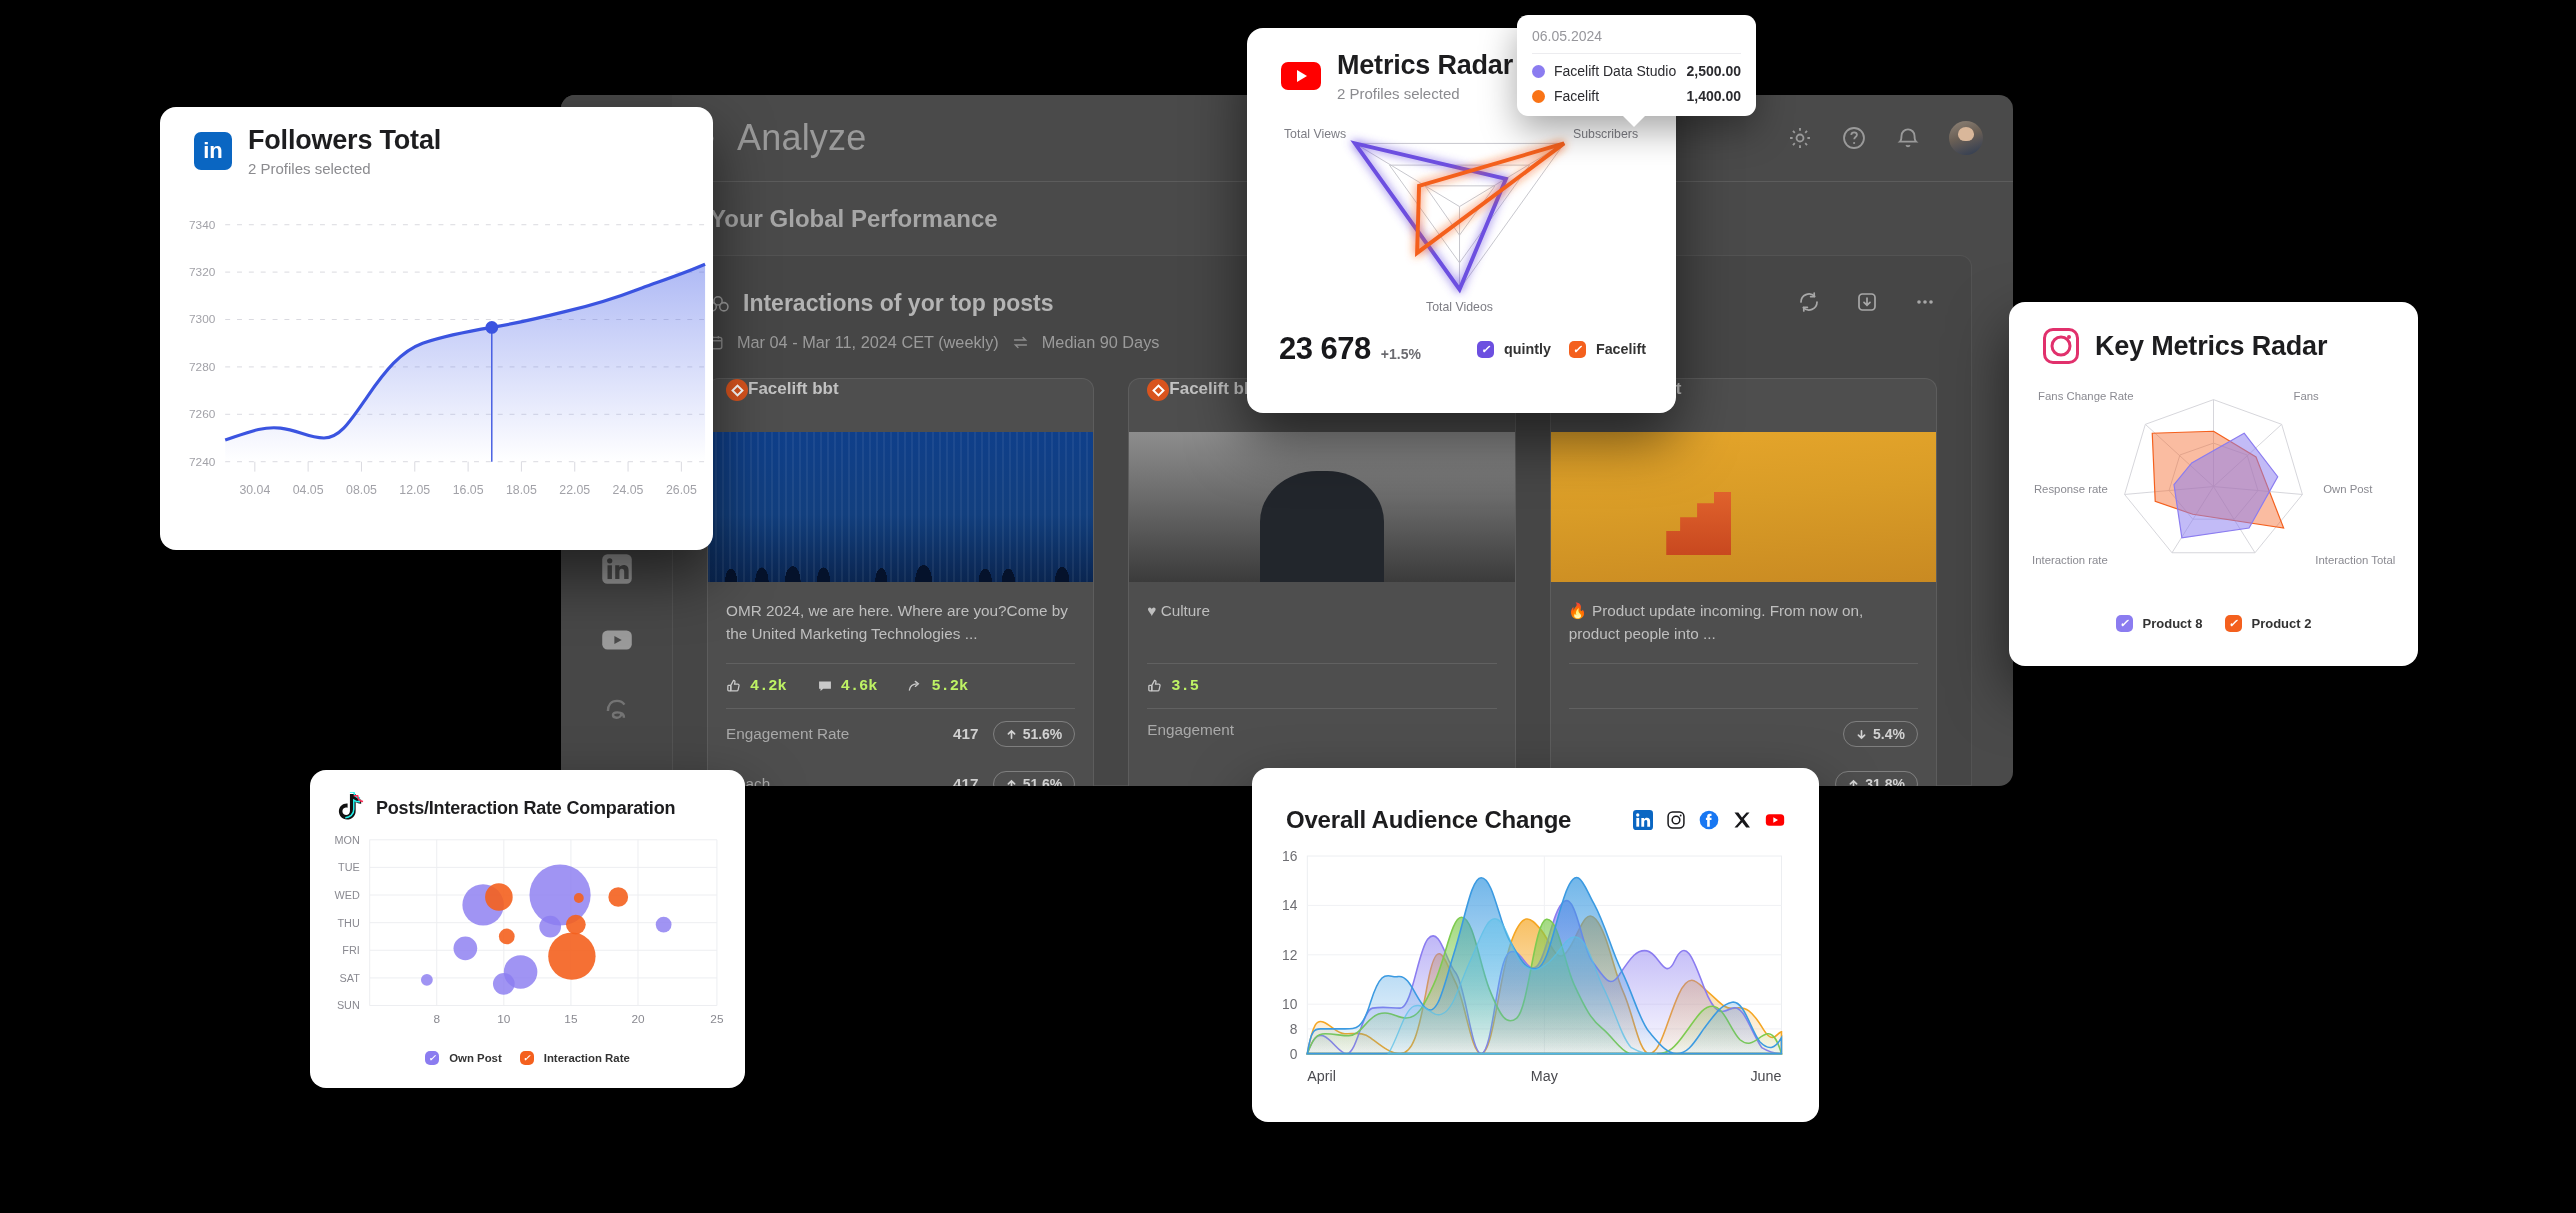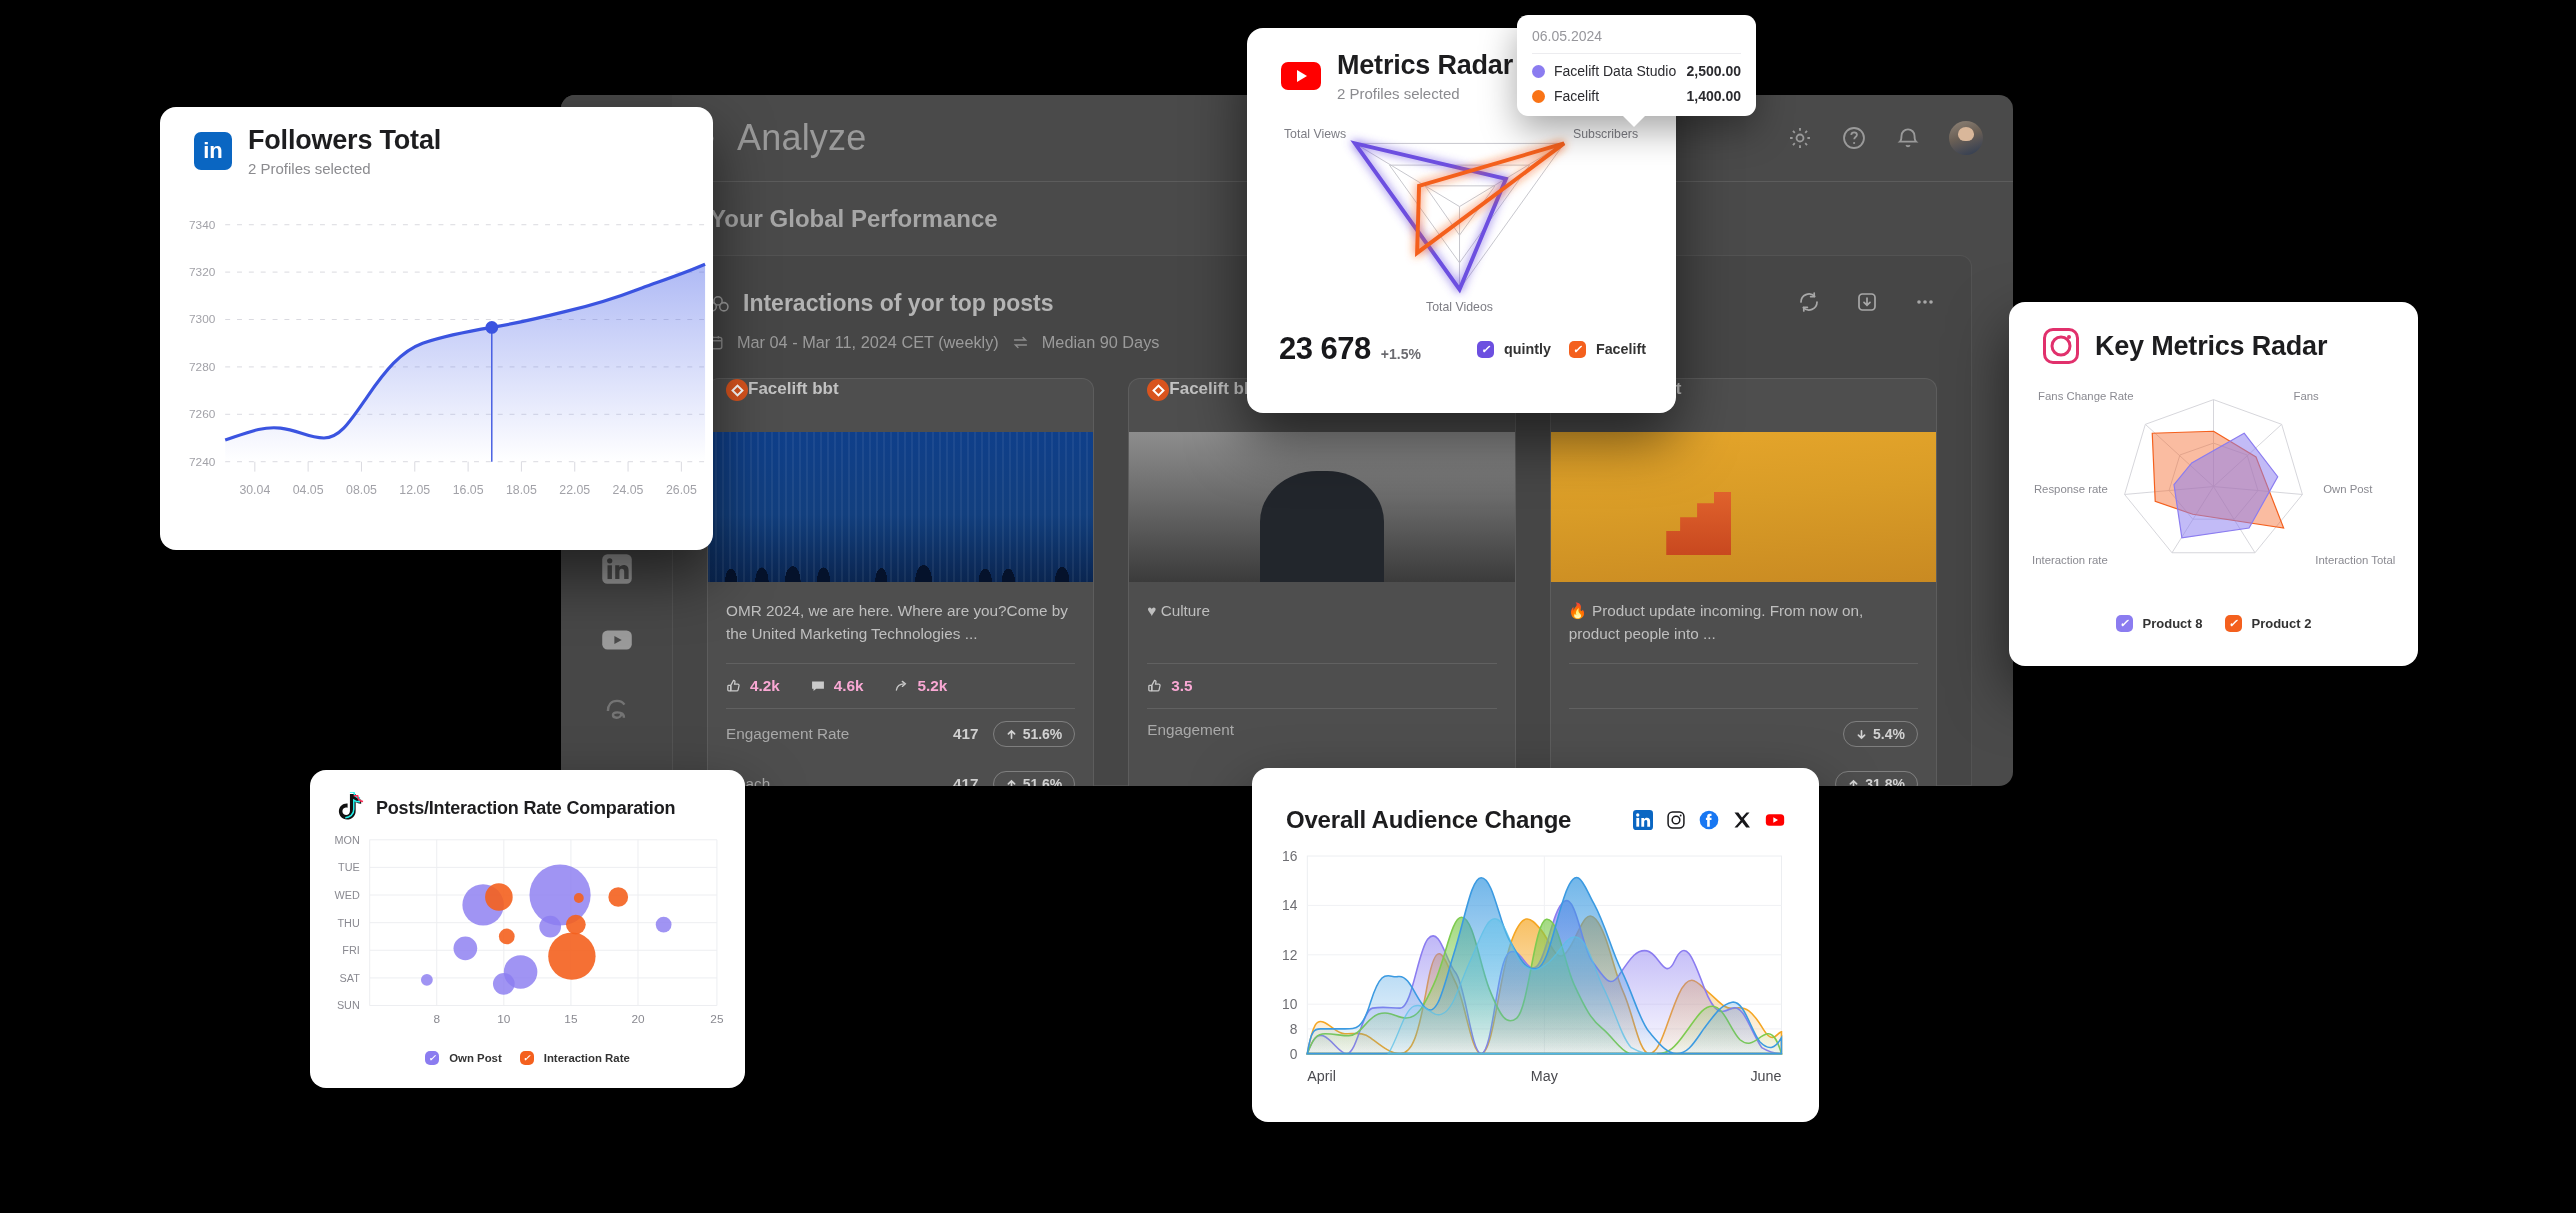--- a/index.html
+++ b/index.html
@@ -84,21 +84,21 @@
     border-radius:46% 46% 0 0; background:#22262c; }
   .th3 { background:linear-gradient(175deg,#e6a62b 0%,#d99c27 45%,#c98a22 100%); position:relative; }
   .th3::after{ content:""; position:absolute; left:30%; bottom:18%; width:40%; height:42%;
     background:
       linear-gradient(180deg,#e0622c,#c8481f) ;
     clip-path:polygon(0 62%,9% 62%,9% 40%,20% 40%,20% 18%,31% 18%,31% 0,42% 0,42% 100%,0 100%); }
   .card-body { padding:18px 18px 0 18px; }
   .card-text { color:#bfbfbf; font-size:15.3px; line-height:1.48; height:47px; overflow:hidden; }
   .card-rule { height:1px; background:rgba(255,255,255,.11); margin:16px 0 0 0; }
   .engage { display:flex; align-items:center; gap:30px; padding:13px 18px;
-    color:#f9a8d4; font-size:15.3px; font-weight:700; }
+    color:#bef264; font-size:15.3px; font-weight:700;font-family:Liberation Mono, monospace; }
   .engage span { display:flex; align-items:center; gap:8px; }
   .engage svg { width:16px; height:16px; }
   .metric { display:flex; align-items:center; padding:12px 18px; color:#a9a9a9; font-size:15.3px; }
   .metric .mv { margin-left:auto; color:#cfcfcf; font-weight:700; margin-right:14px; }
   .pill { border:1px solid rgba(255,255,255,.28); border-radius:987px;
     padding:4px 12px; color:#d2d2d2; font-size:14px; font-weight:700;
     display:flex; align-items:center; gap:6px; }
 
   
   .fcard { position:absolute; background:#fff; border-radius:16px;

